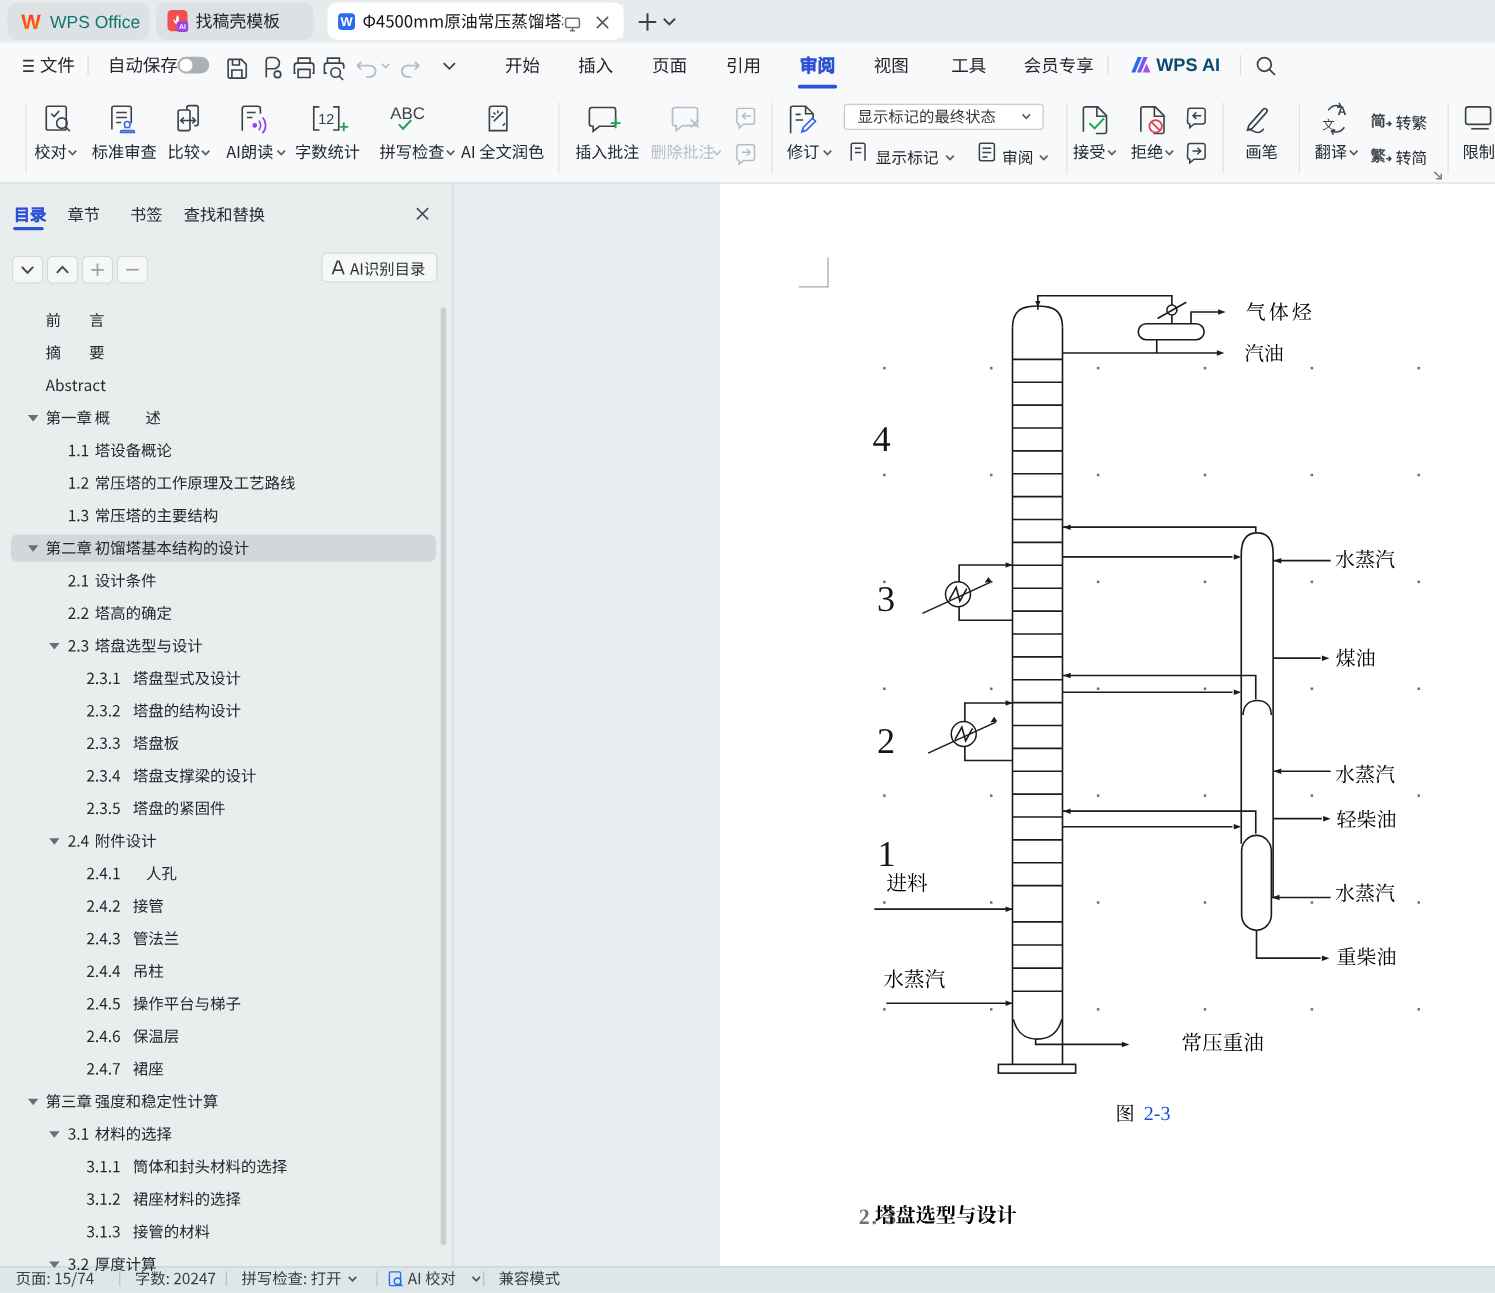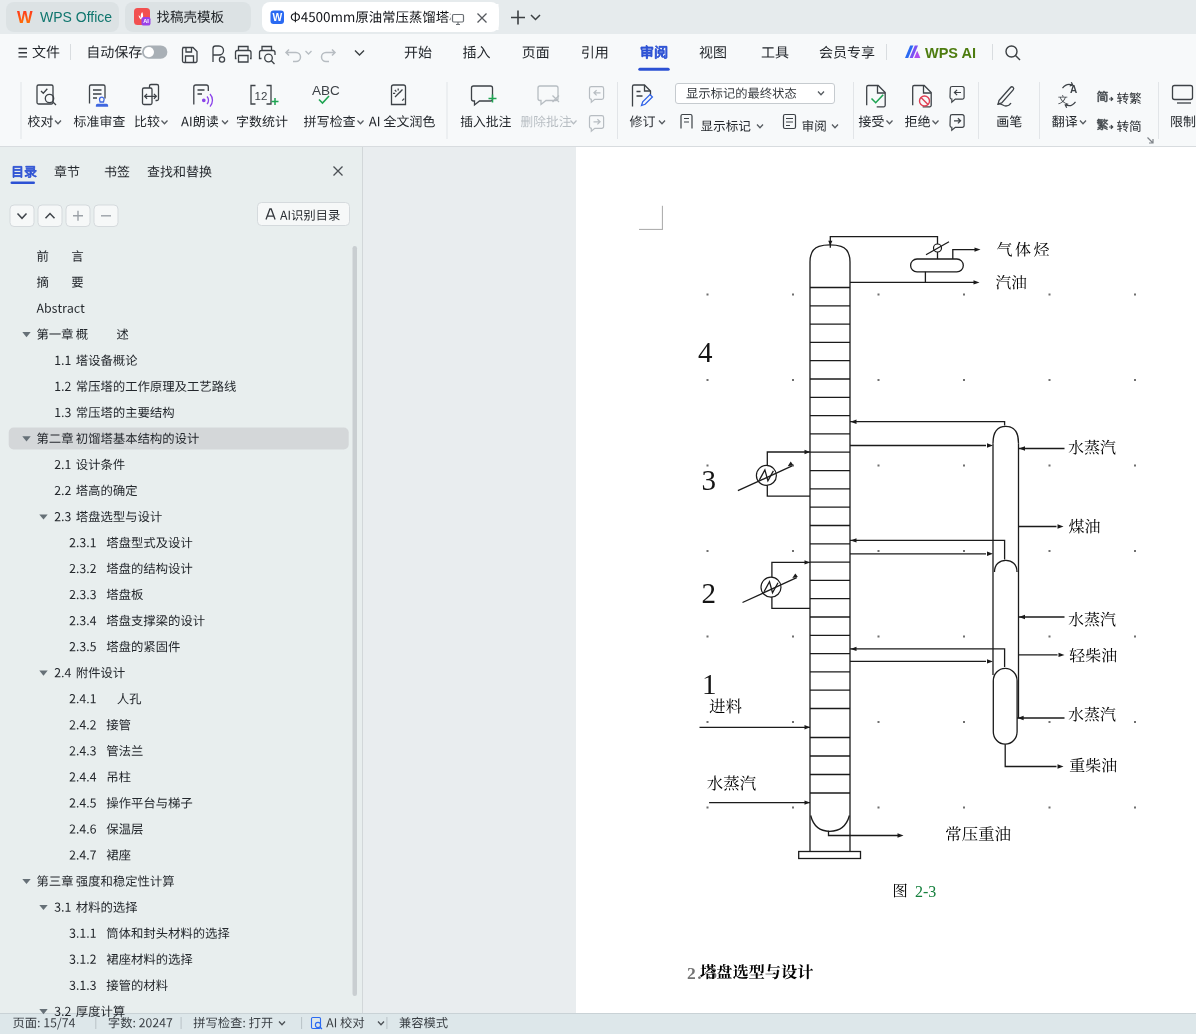--- a/index.html
+++ b/index.html
@@ -8,28 +8,28 @@
 <div style="position:absolute;left:0;top:34px;width:1196px;height:112px;background:#f7f9fa"></div>
 <div style="position:absolute;left:0;top:146px;width:1196px;height:1px;background:#d8dcdf"></div>
 <div style="position:absolute;left:0;top:147px;width:363px;height:866px;background:#e8eeee;border-right:1px solid #d2d7d9;box-sizing:border-box"></div>
 <div style="position:absolute;left:363px;top:147px;width:833px;height:866px;background:#e9edef"></div>
 <div style="position:absolute;left:576px;top:147px;width:620px;height:866px;background:#ffffff"></div>
 <div style="position:absolute;left:0;top:1013px;width:1196px;height:21px;background:#dde7ea;border-top:1px solid #c9d2d6;box-sizing:border-box"></div>
 <div style="position:absolute;left:6px;top:2px;width:113px;height:30px;background:#dce2e4;border-radius:8px"></div>
 <div style="position:absolute;left:125px;top:2px;width:126px;height:30px;background:#dce2e4;border-radius:8px"></div>
 <div style="position:absolute;left:262px;top:2px;width:237px;height:30px;background:#ffffff;border-radius:8px"></div>
 <div style="position:absolute;left:40px;top:9px;font:14px 'Liberation Sans',sans-serif;color:#0f766e">WPS Office</div>
-<div style="position:absolute;left:925px;top:45px;font:600 14.5px 'Liberation Sans',sans-serif;color:#4d7c0f">WPS AI</div>
+<div style="position:absolute;left:925px;top:45px;font:600 14.5px 'Liberation Sans',sans-serif;color:#0c4a6e">WPS AI</div>
 <div style="position:absolute;left:675px;top:83px;width:160px;height:20.5px;background:#fff;border:1px solid #c6cbcf;border-radius:3px;box-sizing:border-box"></div>
 <div style="position:absolute;left:1070px;top:84px;font:bold 10px 'Liberation Sans',sans-serif;color:#3d4247">A</div>
 <div style="position:absolute;left:698px;top:336px;font:29px 'Liberation Serif',serif;color:#151515">4</div>
 <div style="position:absolute;left:701.5px;top:464px;font:29px 'Liberation Serif',serif;color:#151515">3</div>
 <div style="position:absolute;left:701.5px;top:577px;font:29px 'Liberation Serif',serif;color:#151515">2</div>
 <div style="position:absolute;left:702px;top:668px;font:29px 'Liberation Serif',serif;color:#151515">1</div>
-<div style="position:absolute;left:915px;top:883px;font:16px 'Liberation Serif',serif;color:#15803d">2-3</div>
+<div style="position:absolute;left:915px;top:883px;font:16px 'Liberation Serif',serif;color:#1d4ed8">2-3</div>
 <div style="position:absolute;left:687px;top:963px;font:bold 17.5px 'Liberation Serif',serif;color:#737373;letter-spacing:1.5px">2. 3</div>
 <svg width="1196" height="1034" viewBox="0 0 1196 1034" style="position:absolute;left:0;top:0" xmlns="http://www.w3.org/2000/svg">
     <defs>
       <path id="g0" d="M169 194C181 184 196 168 203 157L218 168C211 178 196 194 183 204ZM47 210L47 160L12 160L12 142L47 142L47 88C33 84 19 80 8 78L14 60L47 69L47 4C47 0 46 -1 42 -1C39 -1 28 -1 17 -1C19 -6 22 -13 22 -18C40 -18 50 -18 56 -15C63 -12 66 -7 66 4L66 75L99 85L96 102L66 93L66 142L96 142L96 160L66 160L66 210ZM207 116C199 97 186 78 172 62C166 80 162 102 158 128L235 136L233 153L156 145C154 165 152 187 152 209L133 209C134 186 136 164 138 143L99 139L101 122L140 126C143 95 149 68 156 46C137 27 115 12 92 3C97 0 103 -6 106 -11C126 -2 146 11 163 27C176 0 192 -17 214 -19C227 -20 237 -7 243 34C239 35 231 40 227 44C224 16 220 3 214 3C200 5 188 19 178 42C197 62 212 84 223 107Z"></path>
       <path id="g1" d="M130 140L201 140L201 117L130 117ZM113 154L113 104L219 104L219 154ZM146 45L186 45L186 21L146 21ZM132 59L132 8L200 8L200 59ZM84 207C67 199 38 193 13 188C15 184 18 178 18 174C28 175 38 177 48 179L48 138L13 138L13 120L46 120C36 92 21 60 6 42C10 38 14 30 16 24C28 40 39 63 48 88L48 -20L66 -20L66 95C73 85 81 73 84 66L96 82C91 87 72 108 66 114L66 120L99 120L99 138L66 138L66 182C77 185 87 188 96 192ZM147 206C151 200 154 192 157 184L95 184L95 168L238 168L238 184L177 184C174 192 169 203 165 211ZM98 89L98 -20L115 -20L115 73L218 73L218 -2C218 -5 216 -6 214 -6C212 -6 204 -6 194 -5C197 -10 199 -16 200 -20C213 -20 222 -20 228 -17C233 -15 234 -10 234 -2L234 89Z"></path>
       <path id="g2" d="M20 114L20 63L38 63L38 97L212 97L212 63L230 63L230 114ZM115 210L115 188L16 188L16 171L115 171L115 148L35 148L35 132L216 132L216 148L134 148L134 171L235 171L235 188L134 188L134 210ZM75 78L75 47C75 26 66 7 8 -5C11 -8 16 -17 18 -22C80 -7 93 19 93 46L93 61L158 61L158 7C158 -12 164 -18 184 -18C188 -18 212 -18 216 -18C233 -18 238 -10 240 20C235 21 228 24 224 26C223 3 222 0 214 0C209 0 190 0 186 0C178 0 176 0 176 7L176 78Z"></path>
       <path id="g3" d="M118 104L205 104L205 86L118 86ZM118 136L205 136L205 118L118 118ZM183 210L183 189L144 189L144 210L127 210L127 189L90 189L90 173L127 173L127 154L144 154L144 173L183 173L183 154L201 154L201 173L236 173L236 189L201 189L201 210ZM100 150L100 72L152 72C150 65 150 58 148 52L85 52L85 36L142 36C133 16 115 3 78 -5C82 -9 86 -16 88 -20C132 -10 152 8 162 35C174 8 198 -11 230 -20C232 -15 238 -8 242 -4C213 2 192 15 180 36L236 36L236 52L166 52C168 58 169 65 170 72L223 72L223 150ZM44 210L44 162L12 162L12 144L44 144L44 144C37 110 22 70 8 49C11 45 16 36 18 31C28 46 36 68 44 93L44 -20L62 -20L62 109C68 96 76 80 80 72L92 85C87 93 68 124 62 134L62 144L88 144L88 162L62 162L62 210Z"></path>
       <path id="g4" d="M49 210L49 162L14 162L14 144L48 144C40 110 24 70 8 49C11 45 16 36 18 31C29 48 41 76 49 105L49 -20L67 -20L67 114C74 101 82 86 85 77L96 92C92 99 73 128 67 136L67 144L97 144L97 162L67 162L67 210ZM220 205C194 195 146 189 107 186L107 126C107 86 104 30 76 -10C81 -12 88 -18 92 -20C119 19 125 77 125 119L133 119C140 88 151 60 166 36C150 18 131 4 110 -5C114 -8 119 -16 122 -20C142 -10 161 3 177 20C191 3 208 -11 229 -20C232 -16 238 -8 242 -4C221 4 203 18 189 35C207 60 221 92 228 133L216 137L213 136L125 136L125 171C163 174 206 180 232 190ZM207 119C200 92 190 70 178 51C165 71 156 94 150 119Z"></path>
       <path id="g5" d="M90 -6L111 -6L111 20C157 22 188 49 188 92C188 136 157 162 111 164L111 190L90 190L90 164C44 162 14 136 14 92C14 49 44 22 90 20ZM90 38C57 40 36 61 36 92C36 124 57 144 90 146ZM111 146C144 144 165 124 165 92C165 61 144 40 111 38Z"></path>
       <path id="g6" d="M85 0L106 0L106 50L131 50L131 69L106 69L106 183L81 183L5 66L5 50L85 50ZM85 69L29 69L70 131C76 140 81 150 85 158L86 158C86 149 85 134 85 125Z"></path>

